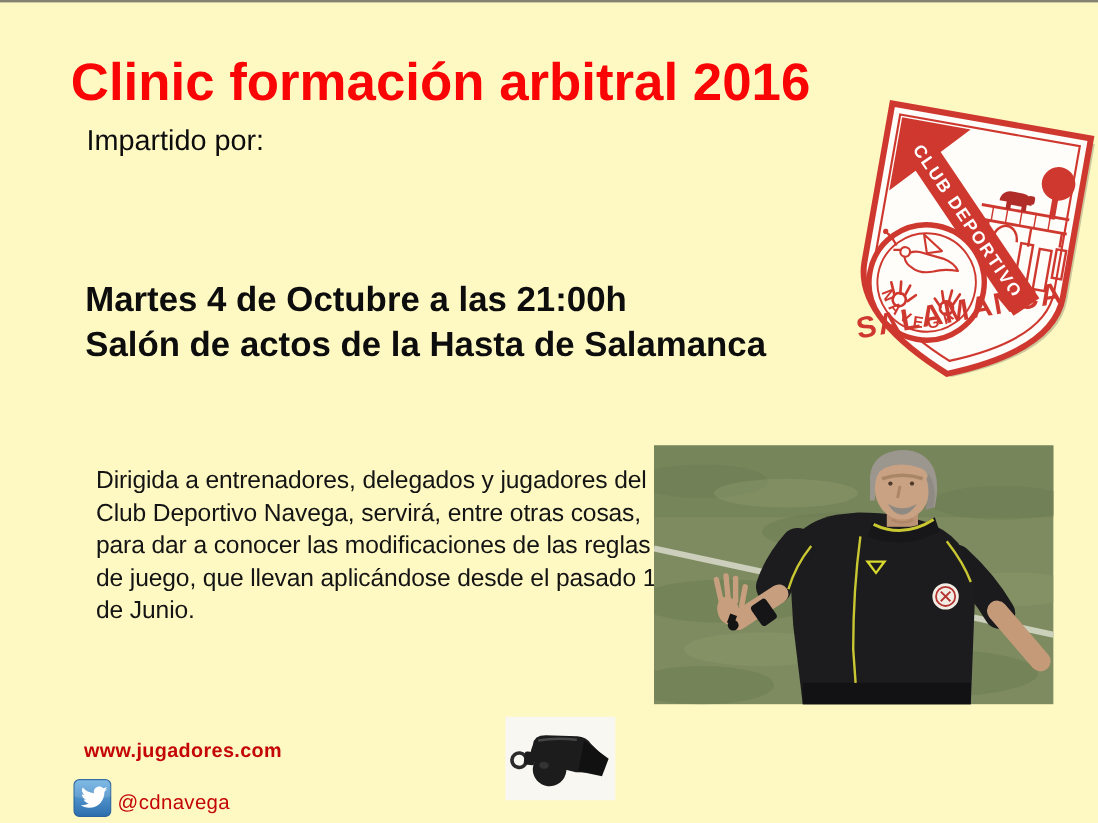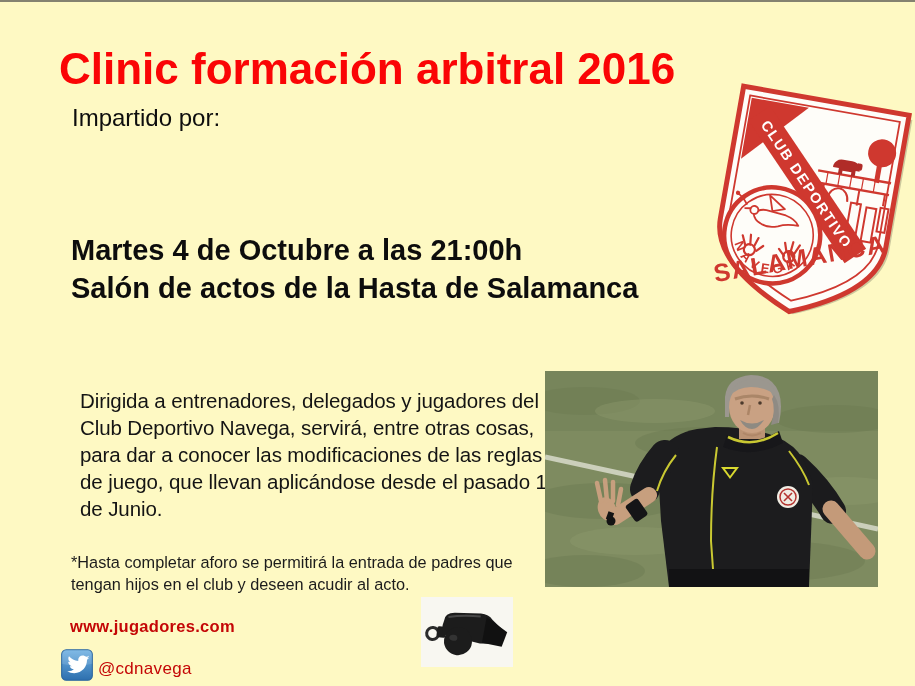--- a/index.html
+++ b/index.html
@@ -39,21 +39,20 @@
   <div id="presented" class="abs">Impartido por:</div>
 
 
   <div id="event-block" class="abs">
     <div class="bold-line">Martes 4 de Octubre a las 21:00h</div>
     <div class="bold-line">Salón de actos de la Hasta de Salamanca</div>
   </div>
 
   <div id="description" class="abs">Dirigida a entrenadores, delegados y jugadores del Club Deportivo Navega, servirá, entre otras cosas, para dar a conocer las modificaciones de las reglas de juego, que llevan aplicándose desde el pasado 1 de Junio.</div>
 
-  <div id="footnote" class="abs">*Hasta completar aforo se permitirá la entrada de padres que tengan hijos en el club y deseen acudir al acto.</div>
 
   <div id="website" class="abs">www.jugadores.com</div>
 
   <div id="twitter-icon" class="abs">
     <svg viewBox="0 0 24 24" width="32" height="32" xmlns="http://www.w3.org/2000/svg">
       <defs>
         <linearGradient id="twg" x1="0" y1="0" x2="0" y2="1">
           <stop offset="0" stop-color="#6fb1e3"></stop>
             <stop offset="1" stop-color="#2d6fae"></stop>
         </linearGradient>

